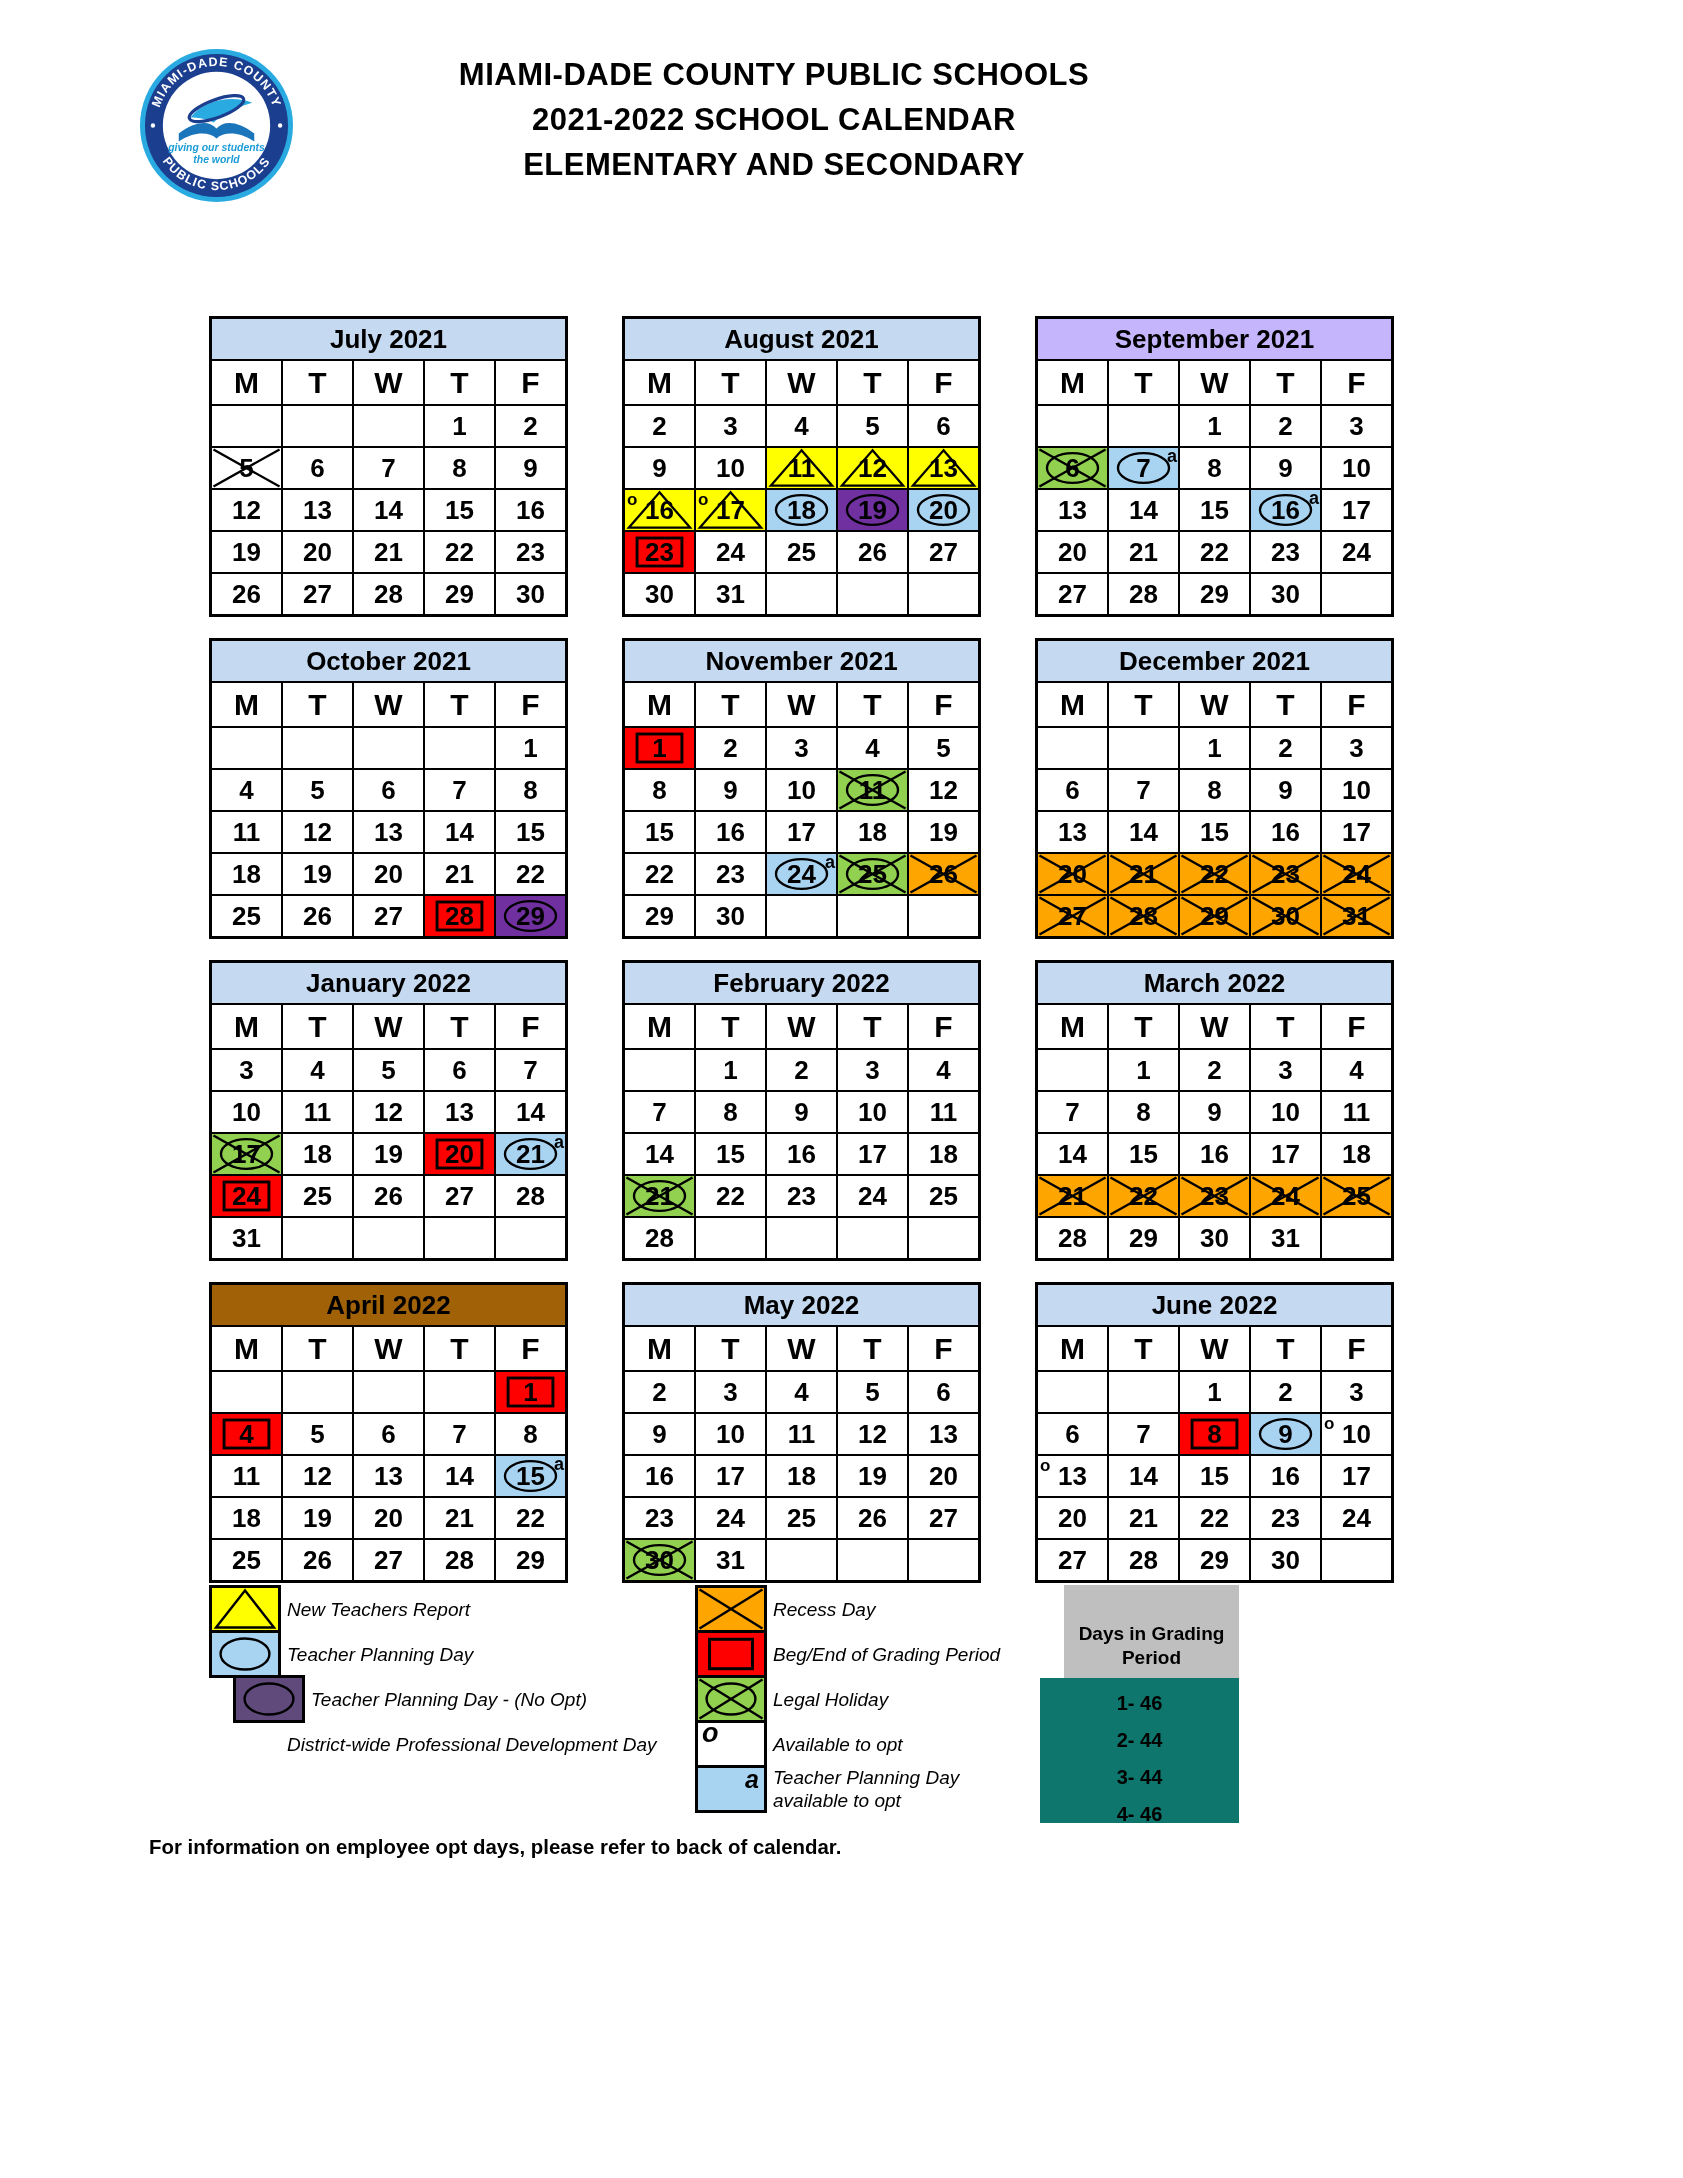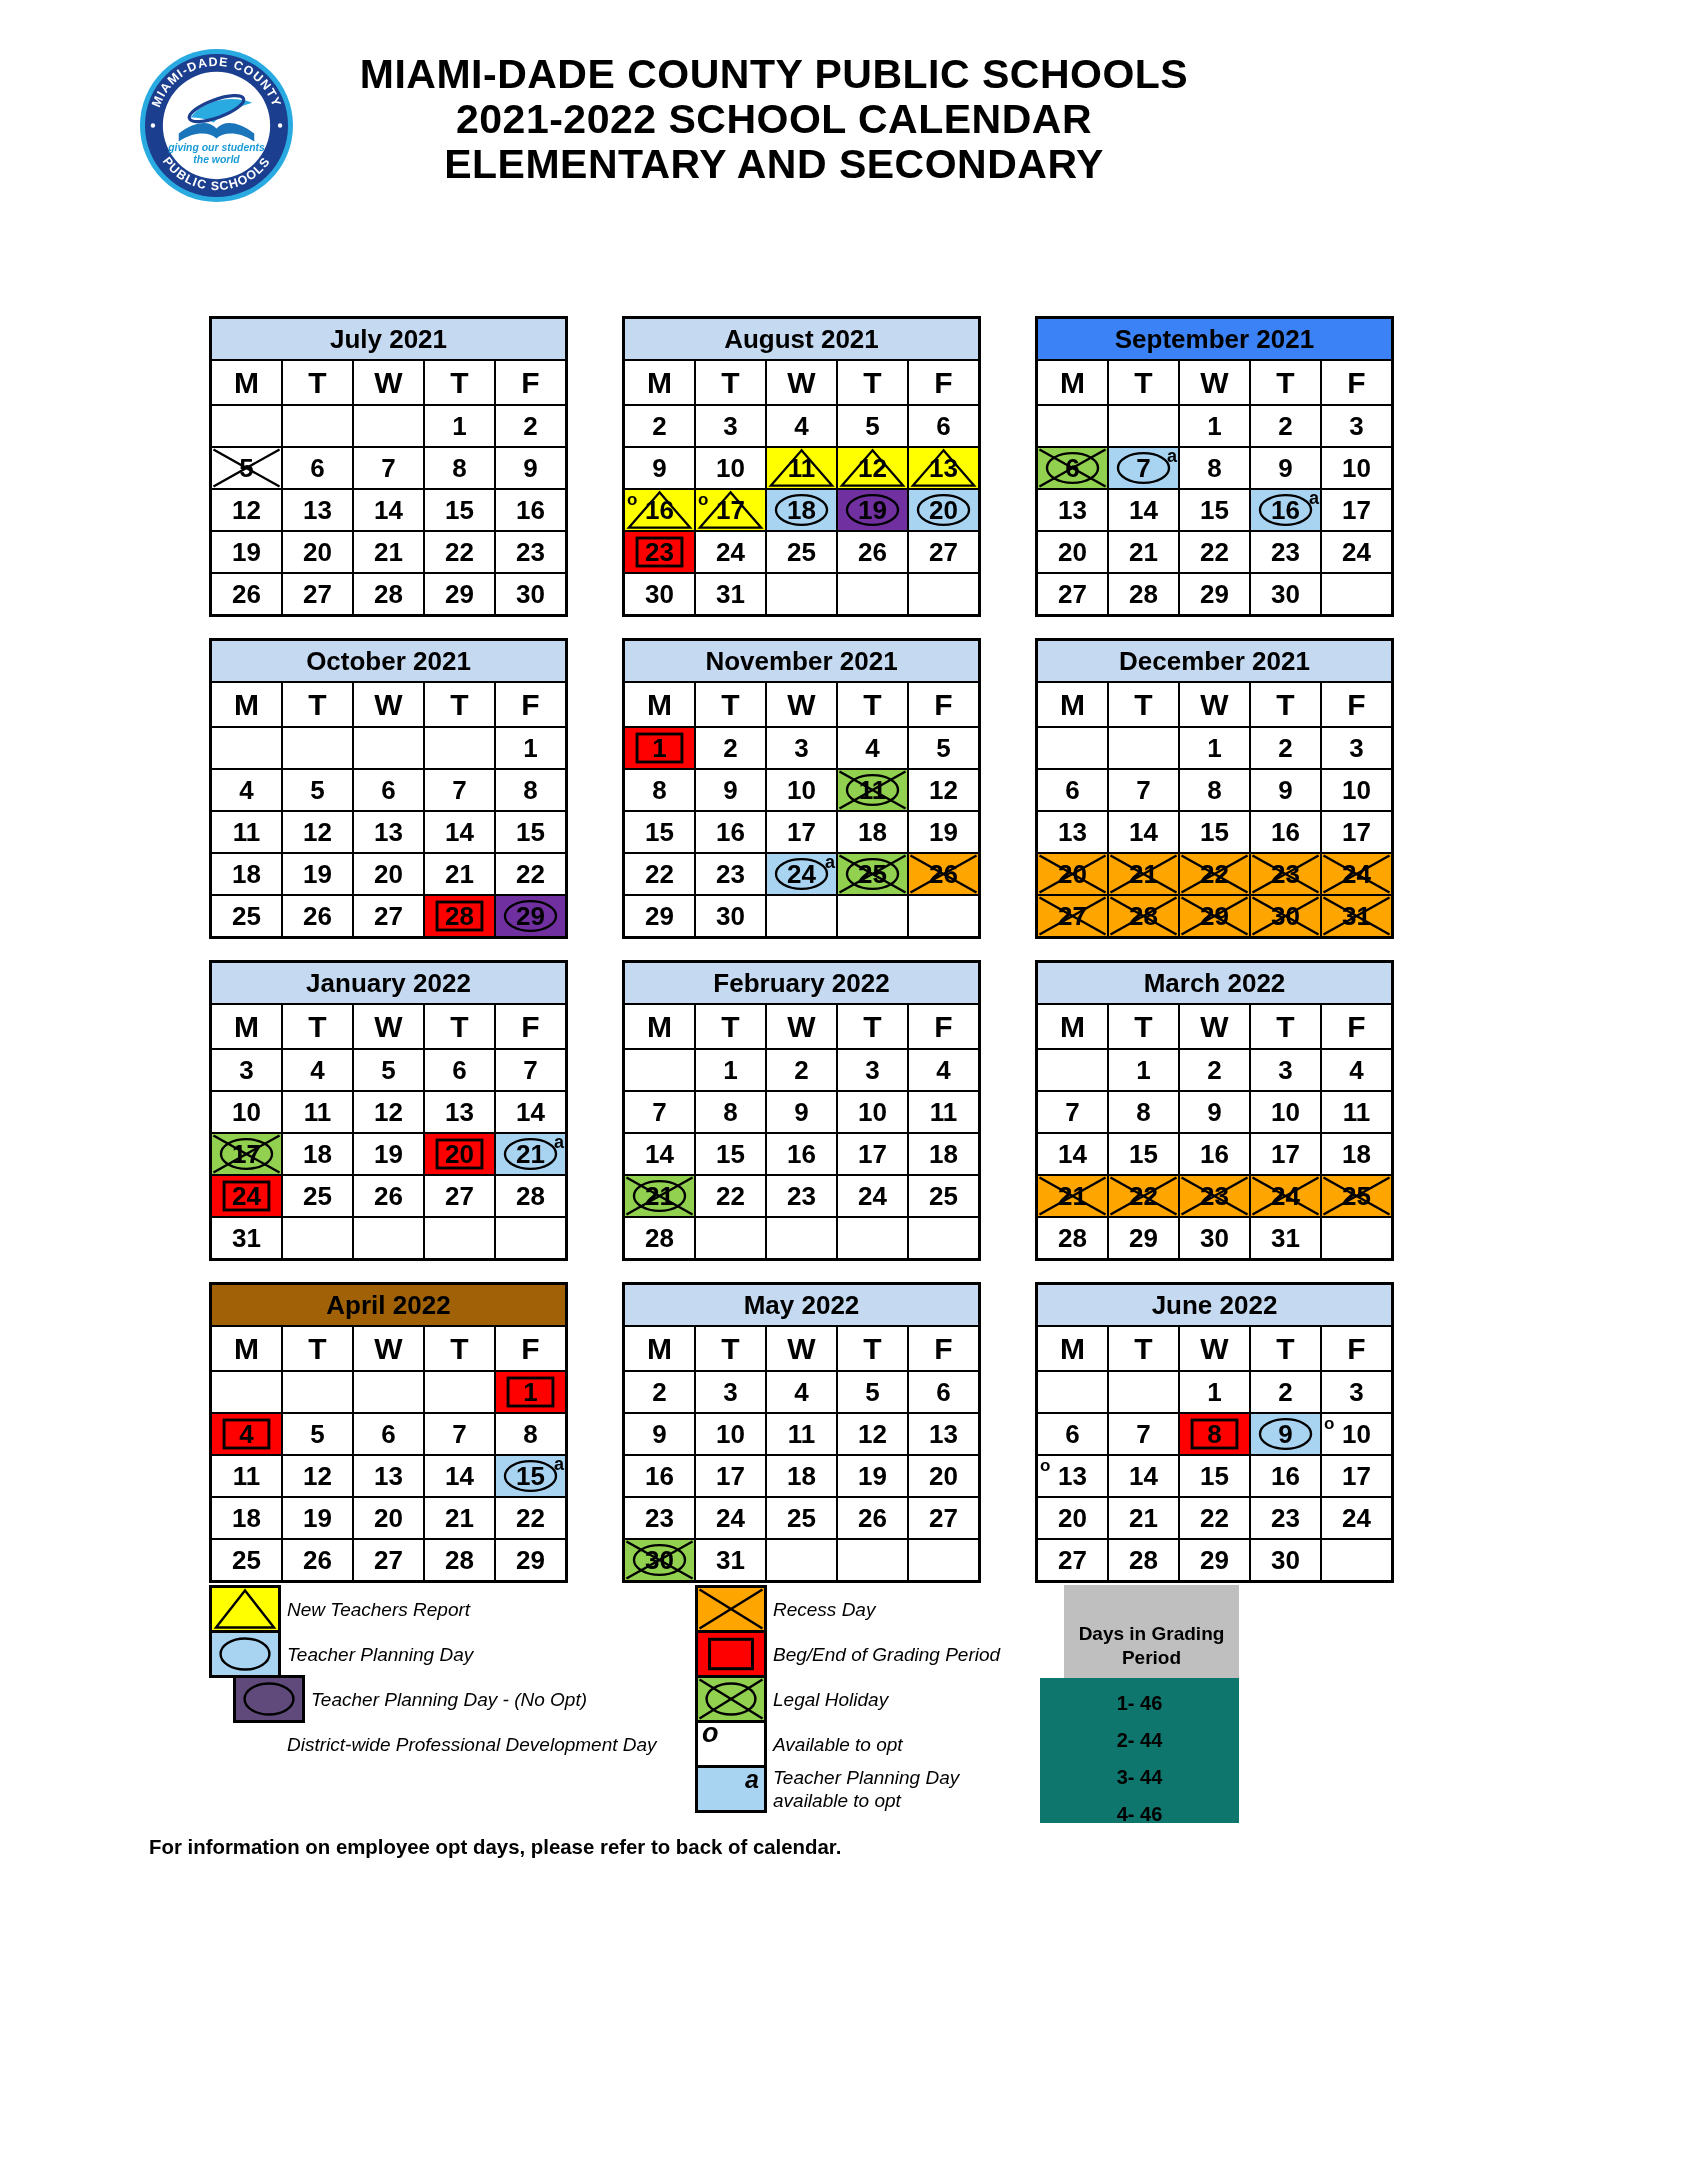--- a/index.html
+++ b/index.html
@@ -3,21 +3,21 @@
 <meta charset="utf-8">
 <title>MDCPS 2021-2022 School Calendar</title>
 <style>
   html,body{margin:0;padding:0;background:#fff;}
   .page{position:relative;width:1684px;height:2178px;background:#ffffff;
         font-family:"Liberation Sans","DejaVu Sans",sans-serif;color:#000;overflow:hidden;}
 
   
   .logo{position:absolute;left:139px;top:48px;width:155px;height:155px;}
   .titles{position:absolute;left:0;top:52px;width:1548px;text-align:center;
-          font-weight:bold;font-size:41px;line-height:45px;letter-spacing:0.5px;}
+          font-weight:bold;font-size:31px;line-height:45px;letter-spacing:0.5px;}
 
   
   #cal-grid{position:absolute;left:209px;top:316px;display:grid;
             grid-template-columns:repeat(3,359px);column-gap:54px;row-gap:21px;}
   .calendar{width:359px;border:3px solid #000;box-sizing:border-box;background:#fff;}
   .cal-title{height:40px;line-height:40px;text-align:center;font-weight:bold;font-size:26px;}
   .row{display:flex;}
   .dcell,.cell{flex:1 1 0;border-left:2px solid #000;border-top:2px solid #000;box-sizing:border-box;
                position:relative;display:flex;align-items:center;justify-content:center;
                font-weight:bold;background-clip:padding-box;}
@@ -296,21 +296,21 @@
           </div>
           <div class="cell">
             <span class="num">31</span>
           </div>
           <div class="cell"></div>
           <div class="cell"></div>
           <div class="cell"></div>
         </div>
       </div>
       <div class="calendar">
-        <div class="cal-title" style="background: #3b82f6; text-align: center;">September 2021</div>
+        <div class="cal-title" style="background: #c4b5fd; text-align: center;">September 2021</div>
         <div class="row">
           <div class="dcell">M</div>
           <div class="dcell">T</div>
           <div class="dcell">W</div>
           <div class="dcell">T</div>
           <div class="dcell">F</div>
         </div>
         <div class="row">
           <div class="cell"></div>
           <div class="cell"></div>

